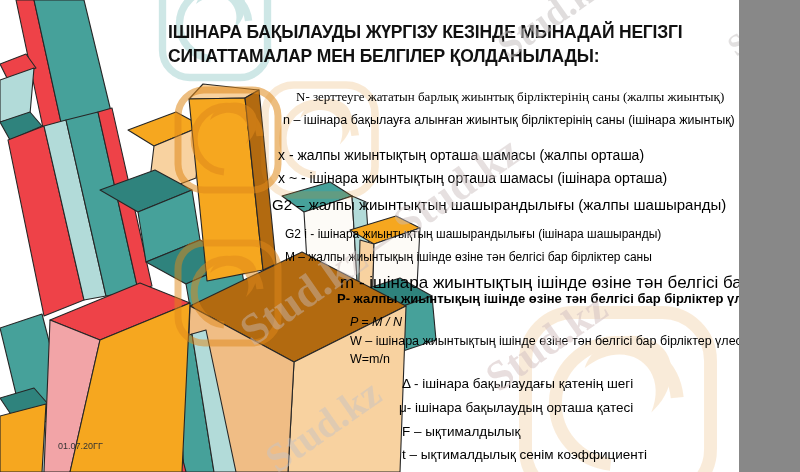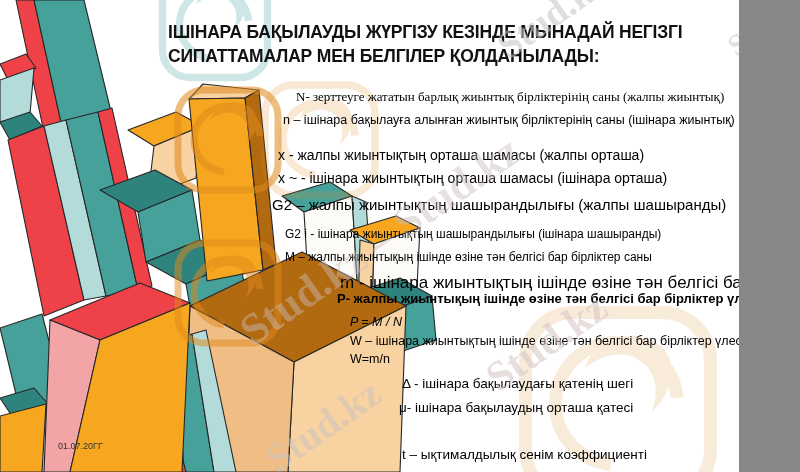--- a/index.html
+++ b/index.html
@@ -139,20 +139,21 @@
   <div class="def d4">G2 – жалпы жиынтықтың шашырандылығы (жалпы шашыранды)</div>
   <div class="def d5">G2 i - ішінара жиынтықтың шашырандылығы (ішінара шашыранды)</div>
   <div class="def d6">М – жалпы жиынтықың ішінде өзіне тән белгісі бар бірліктер саны</div>
   <div class="def d7">m - ішінара жиынтықтың ішінде өзіне тән белгісі бар бірліктер саны</div>
   <div class="def d8">Р- жалпы жиынтықың ішінде өзіне тән белгісі бар бірліктер үлесі</div>
   <div class="def d9">P = M / N</div>
   <div class="def d10">W – ішінара жиынтықтың ішінде өзіне тән белгісі бар бірліктер үлесі</div>
   <div class="def d11">W=m/n</div>
   <div class="def d12">Δ - ішінара бақылаудағы қатенің шегі</div>
   <div class="def d13">μ- ішінара бақылаудың орташа қатесі</div>
+  <div class="def d14">F – ықтималдылық</div>
   <div class="def d15">t – ықтималдылық сенім коэффициенті</div>
 
   <div id="date">01.07.20ГГ</div>
   <div id="pagenum">4</div>
 
   <div class="wm wm1">Stud.kz</div>
   <div class="wm wm2">Stud.kz</div>
   <div class="wm wm3">Stud.kz – Stud.kz</div>
   <div class="wm wm4">Stud.kz</div>
   <div class="wm wm5">Stud.kz</div>

